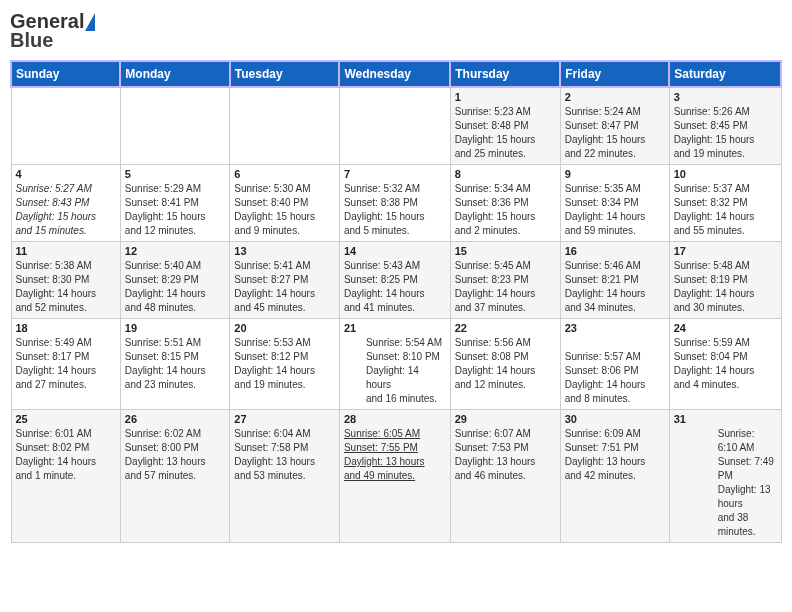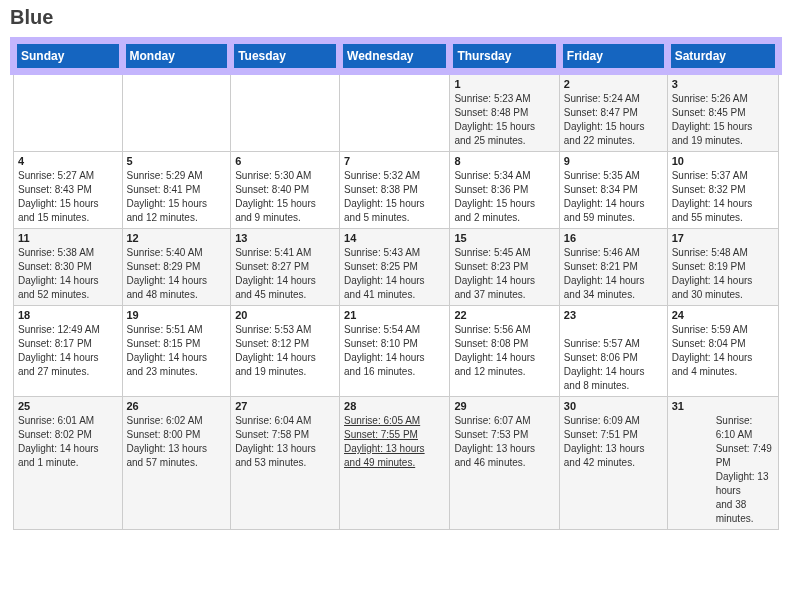--- a/index.html
+++ b/index.html
@@ -37,21 +37,21 @@
       width: 100%;
       border-collapse: collapse;
     }
     thead th {
       background: #1565c0;
       color: #fff;
       font-size: 12px;
       font-weight: bold;
       padding: 5px 4px;
       text-align: left;
-      border: 7px solid #c4b5fd;
+      border: 2px solid #c4b5fd;
     }
     tbody td {
       vertical-align: top;
       border: 1px solid #ccc;
       padding: 3px 4px;
       font-size: 10px;
       color: #222;
       width: 113px;
       min-height: 80px;
       background: #fff;
@@ -72,20 +72,24 @@
     }
     .empty-cell {
       background: #fff !important;
     }
   </style>
 </head>
 <body>
 
 <div class="header">
   <div class="logo">
+    <div style="display:flex;align-items:center;">
+      <span style="font-size:20px;font-weight:bold;color:#333;">General</span>
+      <span style="display:inline-block;width:0;height:0;border-left:10px solid transparent;border-bottom:18px solid #1565c0;margin-left:1px;"></span>
+    </div>
     <span style="font-size:20px;font-weight:bold;color:#404040;margin-top:-4px;">Blue</span>
   </div>
   <div class="title-block">
     <div class="month-title"></div>
     <div class="location"></div>
   </div>
 </div>
 
 <table>
   <thead>
@@ -123,21 +127,21 @@
           <span class="day-num">3</span>
           <div class="day-info" style="white-space: pre-line;">Sunrise: 5:26 AM
 Sunset: 8:45 PM
 Daylight: 15 hours
 and 19 minutes.</div>
         </td>
       </tr>
       <tr>
         <td>
           <span class="day-num">4</span>
-          <div class="day-info" style="white-space: pre-line;">Sunrise: 5:27 AM
+          <div class="day-info" style="white-space: pre-line; font-style: italic;">Sunrise: 5:27 AM
 Sunset: 8:43 PM
 Daylight: 15 hours
 and 15 minutes.</div>
         </td>
         <td>
           <span class="day-num">5</span>
           <div class="day-info" style="white-space: pre-line;">Sunrise: 5:29 AM
 Sunset: 8:41 PM
 Daylight: 15 hours
 and 12 minutes.</div>
@@ -225,42 +229,42 @@
           <span class="day-num">17</span>
           <div class="day-info" style="white-space: pre-line;">Sunrise: 5:48 AM
 Sunset: 8:19 PM
 Daylight: 14 hours
 and 30 minutes.</div>
         </td>
       </tr>
       <tr>
         <td>
           <span class="day-num">18</span>
-          <div class="day-info" style="white-space: pre-line;">Sunrise: 12:49 AM
+          <div class="day-info" style="white-space: pre-line;">Sunrise: 5:49 AM
 Sunset: 8:17 PM
 Daylight: 14 hours
 and 27 minutes.</div>
         </td>
         <td>
           <span class="day-num">19</span>
           <div class="day-info" style="white-space: pre-line;">Sunrise: 5:51 AM
 Sunset: 8:15 PM
 Daylight: 14 hours
 and 23 minutes.</div>
         </td>
         <td>
           <span class="day-num">20</span>
           <div class="day-info" style="white-space: pre-line;">Sunrise: 5:53 AM
 Sunset: 8:12 PM
 Daylight: 14 hours
 and 19 minutes.</div>
         </td>
         <td>
           <span class="day-num">21</span>
-          <div class="day-info" style="white-space: pre-line;">Sunrise: 5:54 AM
+          <div class="day-info" style="white-space: pre-line; margin-left: 22px;">Sunrise: 5:54 AM
 Sunset: 8:10 PM
 Daylight: 14 hours
 and 16 minutes.</div>
         </td>
         <td>
           <span class="day-num">22</span>
           <div class="day-info" style="white-space: pre-line;">Sunrise: 5:56 AM
 Sunset: 8:08 PM
 Daylight: 14 hours
 and 12 minutes.</div>

